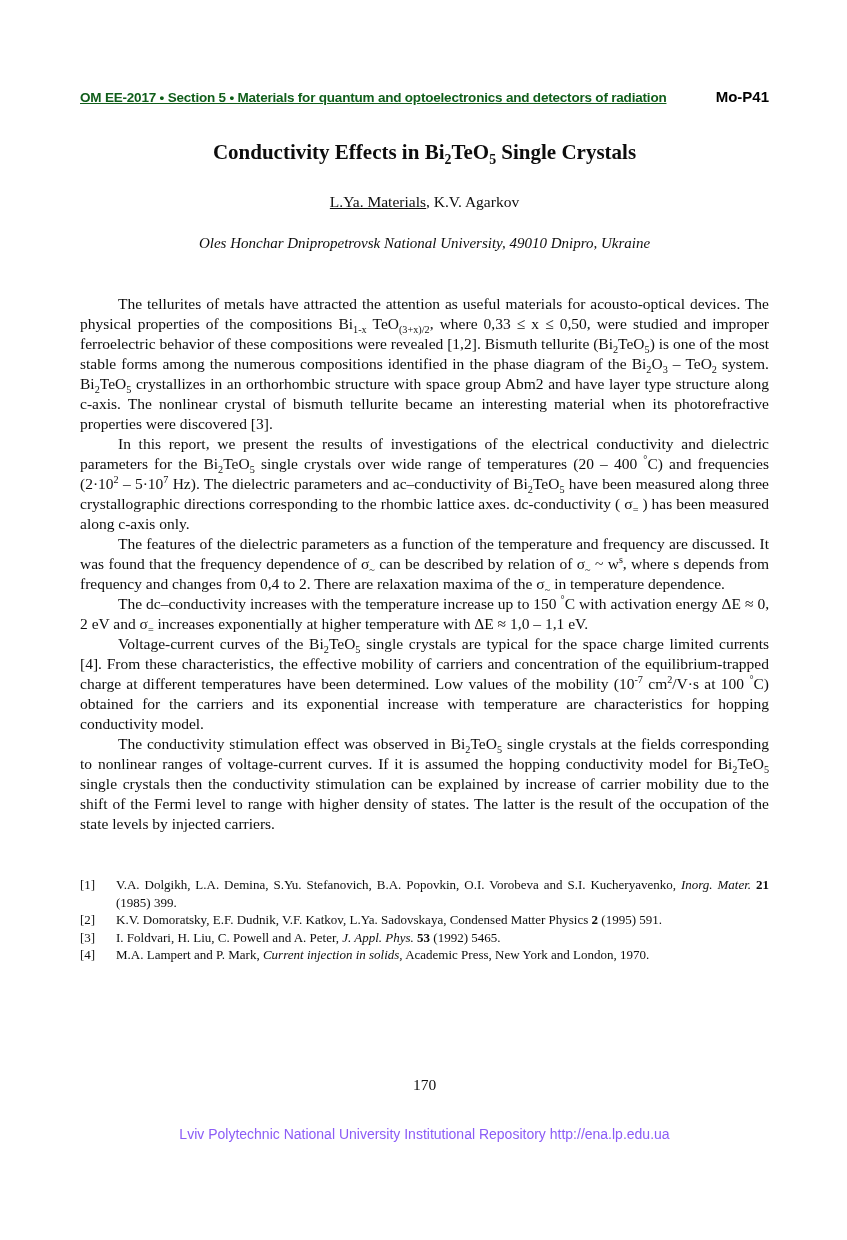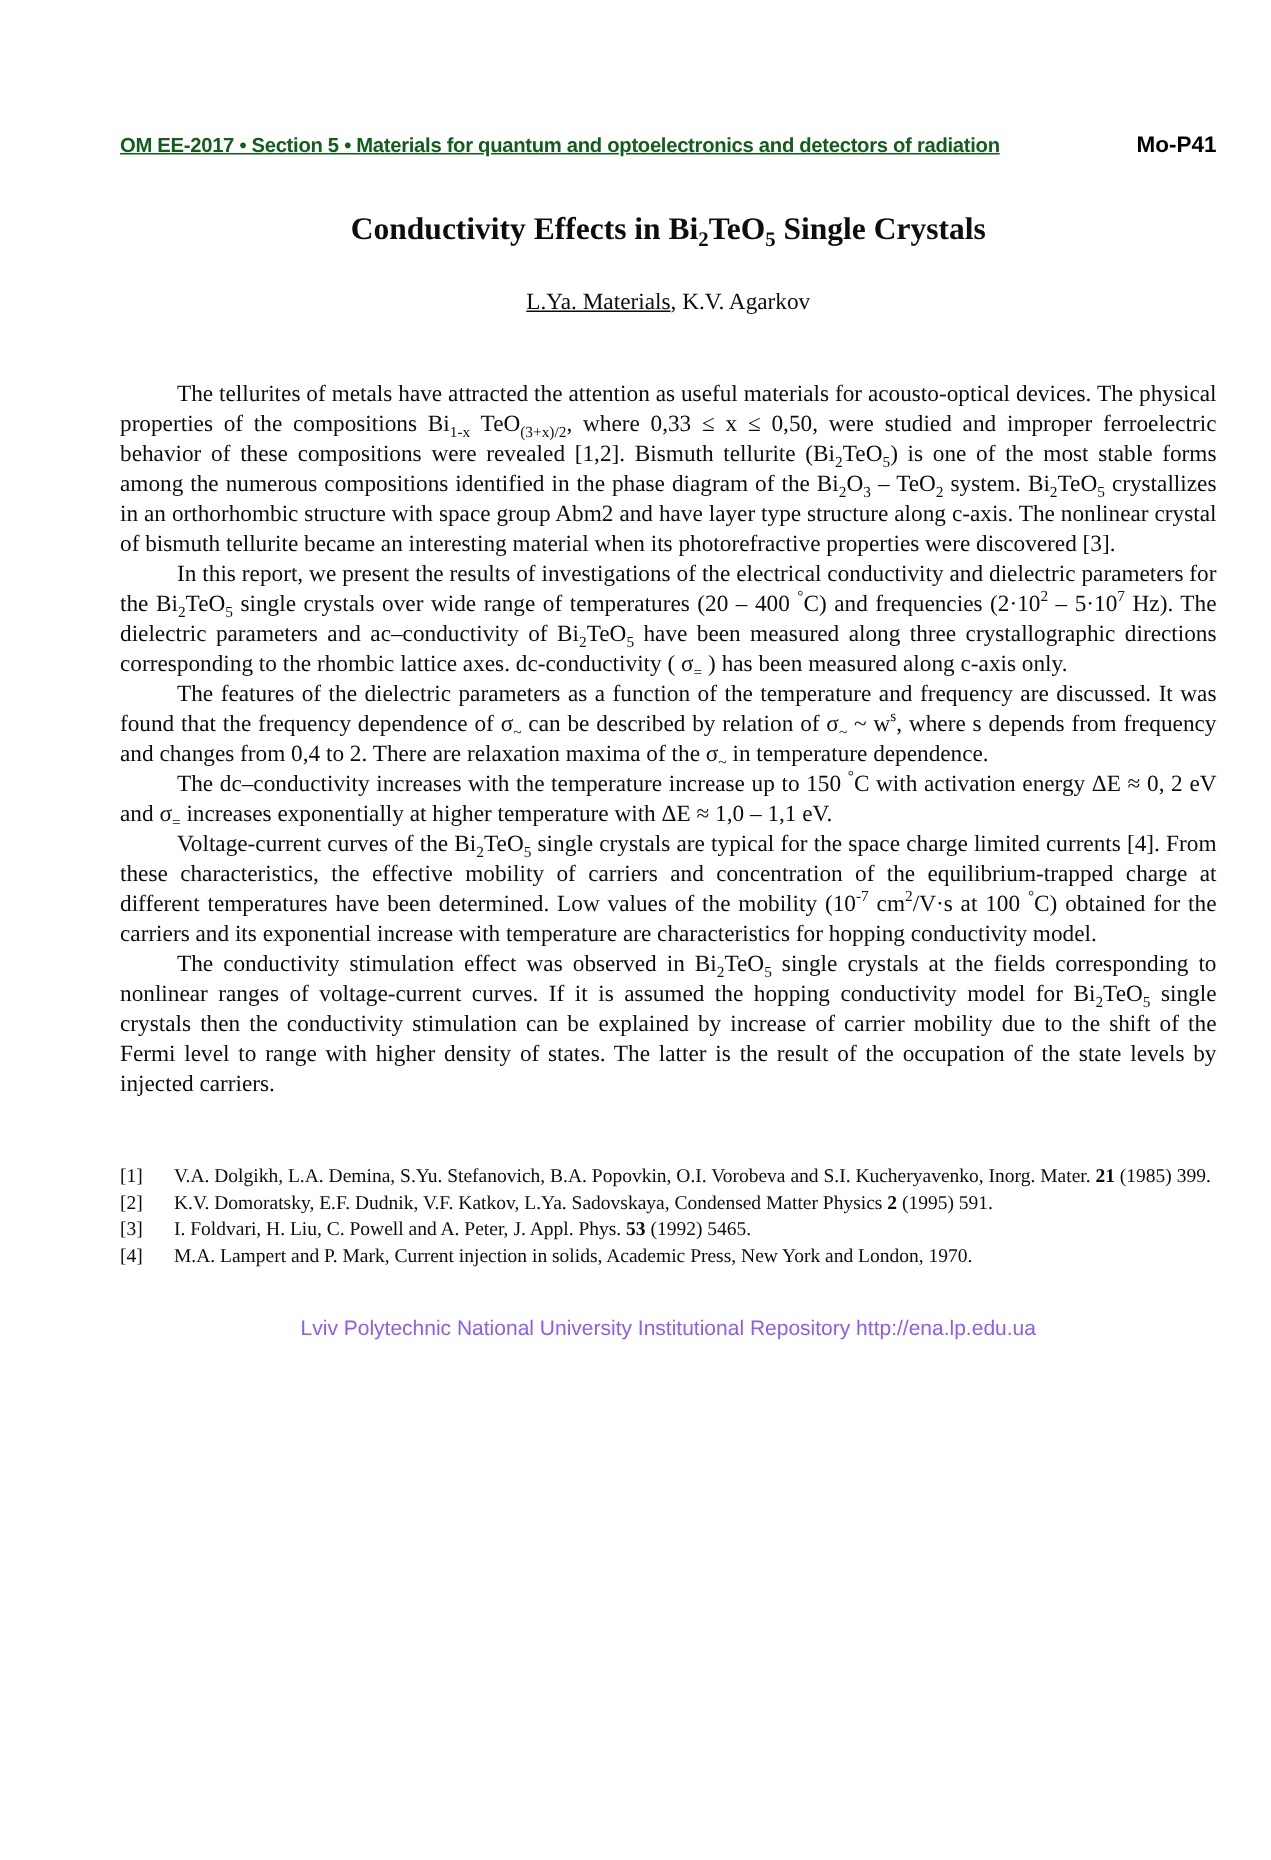--- a/index.html
+++ b/index.html
@@ -6,21 +6,21 @@
   body {
     width: 847px; height: 1240px;
     background: #ffffff;
     font-family: "Liberation Serif", serif;
     color: #0d0d0d;
   }
   .page {
     position: relative;
     width: 847px; height: 1240px;
     box-sizing: border-box;
-    padding: 56px 36px 0 80px;
+    padding: 56px 78px 0 80px;
     overflow: hidden;
     background: #ffffff;
   }
   .header {
     display: flex;
     justify-content: space-between;
     align-items: baseline;
     font-family: "Liberation Sans", sans-serif;
     font-weight: bold;
   }
@@ -79,38 +79,39 @@
   .footer {
     margin-top: 32px;
     text-align: center;
     font-family: "Liberation Sans", sans-serif;
     font-size: 14px;
     color: #8b5cf6;
   }
   
   .seg-sub { vertical-align: sub; font-size: 0.66em; line-height: 0; }
   .seg-sup { vertical-align: super; font-size: 0.66em; line-height: 0; }
-  .seg-italic { }
+  .seg-italic { font-style: italic; }
   .seg-bold { font-weight: bold; }
   .seg-underline { text-decoration: underline; }
 </style>
 </head>
 <body>
 
 <div class="page">
 
   <div class="header">
     <span class="session">OM EE-2017 •  Section 5 •  Materials for quantum and optoelectronics and detectors of radiation</span>
     <span class="code">Mo-P41</span>
   </div>
 
   <h1 class="title"><span>Conductivity Effects in Bi</span><span class="seg-sub">2</span><span>TeO</span><span class="seg-sub">5</span><span> Single Crystals</span></h1>
 
   <div class="authors"><span class="seg-underline">L.Ya. Materials</span><span>, K.V. Agarkov</span></div>
 
+  <div class="affiliation">Oles Honchar Dnipropetrovsk National University, 49010 Dnipro, Ukraine</div>
 
   <div class="body-text">
     <p><span>The tellurites of metals have attracted the attention as useful materials for acousto-optical devices. The physical properties of the compositions Bi</span><span class="seg-sub">1-x</span><span> TeO</span><span class="seg-sub">(3+x)/2</span><span>, where 0,33 ≤ x ≤ 0,50, were studied and improper ferroelectric behavior of these compositions were revealed [1,2]. Bismuth tellurite (Bi</span><span class="seg-sub">2</span><span>TeO</span><span class="seg-sub">5</span><span>) is one of the most stable forms among the numerous compositions identified in the phase diagram of the Bi</span><span class="seg-sub">2</span><span>O</span><span class="seg-sub">3</span><span> – TeO</span><span class="seg-sub">2</span><span> system. Bi</span><span class="seg-sub">2</span><span>TeO</span><span class="seg-sub">5</span><span> crystallizes in an orthorhombic structure with space group Abm2 and have layer type structure along c-axis. The nonlinear crystal of bismuth tellurite became an interesting material when its photorefractive properties were discovered [3].</span></p>
     <p><span>In this report, we present the results of investigations of the electrical conductivity and dielectric parameters for the Bi</span><span class="seg-sub">2</span><span>TeO</span><span class="seg-sub">5</span><span> single crystals over wide range of temperatures (20 – 400 </span><span class="seg-sup">°</span><span>C) and frequencies (2·10</span><span class="seg-sup">2</span><span> – 5·10</span><span class="seg-sup">7</span><span> Hz). The dielectric parameters and ac–conductivity of Bi</span><span class="seg-sub">2</span><span>TeO</span><span class="seg-sub">5</span><span> have been measured along three crystallographic directions corresponding to the rhombic lattice axes. dc-conductivity ( σ</span><span class="seg-sub">=</span><span> ) has been measured along c-axis only.</span></p>
     <p><span>The features of the dielectric parameters as a function of the temperature and frequency are discussed. It was found that the frequency dependence of σ</span><span class="seg-sub">~</span><span> can be described by relation of σ</span><span class="seg-sub">~</span><span> ~ w</span><span class="seg-sup">s</span><span>, where s depends from frequency and changes from 0,4 to 2. There are relaxation maxima of the σ</span><span class="seg-sub">~</span><span> in temperature dependence.</span></p>
     <p><span>The dc–conductivity increases with the temperature increase up to 150 </span><span class="seg-sup">°</span><span>C with activation energy ΔE ≈ 0, 2 eV and σ</span><span class="seg-sub">=</span><span> increases exponentially at higher temperature with ΔE ≈ 1,0 – 1,1 eV.</span></p>
     <p><span>Voltage-current curves of the Bi</span><span class="seg-sub">2</span><span>TeO</span><span class="seg-sub">5</span><span> single crystals are typical for the space charge limited currents [4]. From these characteristics, the effective mobility of carriers and concentration of the equilibrium-trapped charge at different temperatures have been determined. Low values of the mobility (10</span><span class="seg-sup">-7</span><span> cm</span><span class="seg-sup">2</span><span>/V·s at 100 </span><span class="seg-sup">°</span><span>C) obtained for the carriers and its exponential increase with temperature are characteristics for hopping conductivity model.</span></p>
     <p><span>The conductivity stimulation effect was observed in Bi</span><span class="seg-sub">2</span><span>TeO</span><span class="seg-sub">5</span><span> single crystals at the fields corresponding to nonlinear ranges of voltage-current curves. If it is assumed the hopping conductivity model for Bi</span><span class="seg-sub">2</span><span>TeO</span><span class="seg-sub">5</span><span> single crystals then the conductivity stimulation can be explained by increase of carrier mobility due to the shift of the Fermi level to range with higher density of states. The latter is the result of the occupation of the state levels by injected carriers.</span></p>
   </div>
 
@@ -126,16 +127,17 @@
     <div class="ref">
       <span class="ref-label">[3]</span>
       <span class="ref-text"><span>I. Foldvari, H. Liu, C. Powell and A. Peter, </span><span class="seg-italic">J. Appl. Phys.</span><span> </span><span class="seg-bold">53</span><span> (1992) 5465.</span></span>
     </div>
     <div class="ref">
       <span class="ref-label">[4]</span>
       <span class="ref-text"><span>M.A. Lampert and P. Mark, </span><span class="seg-italic">Current injection in solids</span><span>, Academic Press, New York and London, 1970.</span></span>
     </div>
   </div>
 
+  <div class="page-number">170</div>
 
   <div class="footer">Lviv Polytechnic National University Institutional Repository http://ena.lp.edu.ua</div>
 
 </div>
 
 </body></html>

